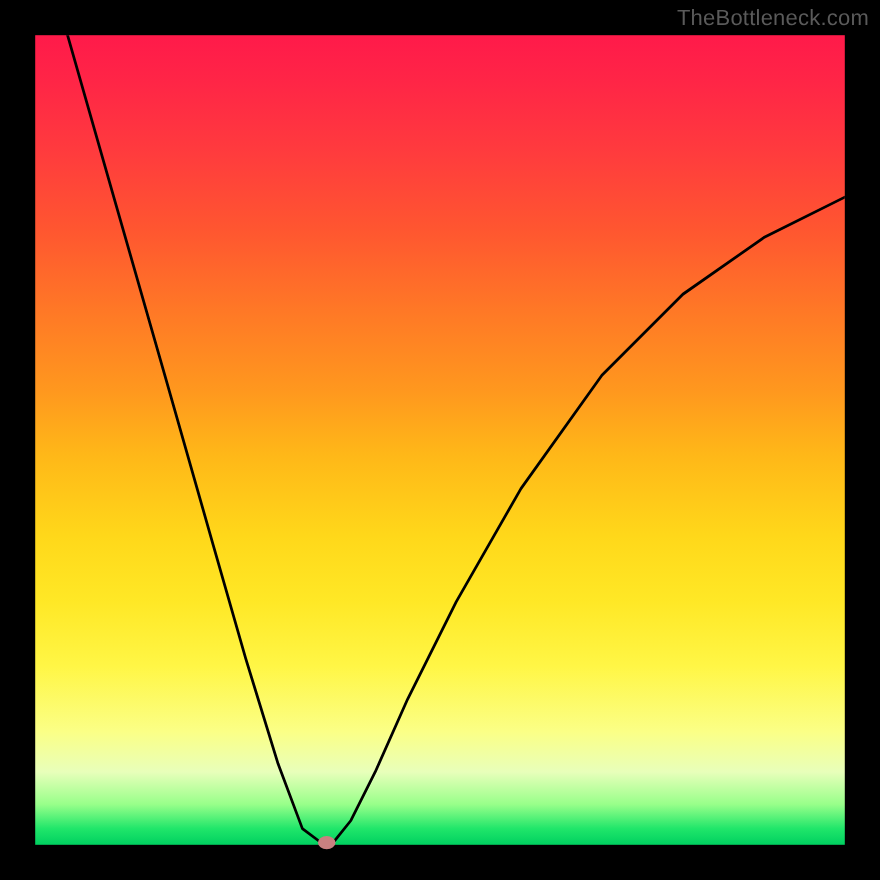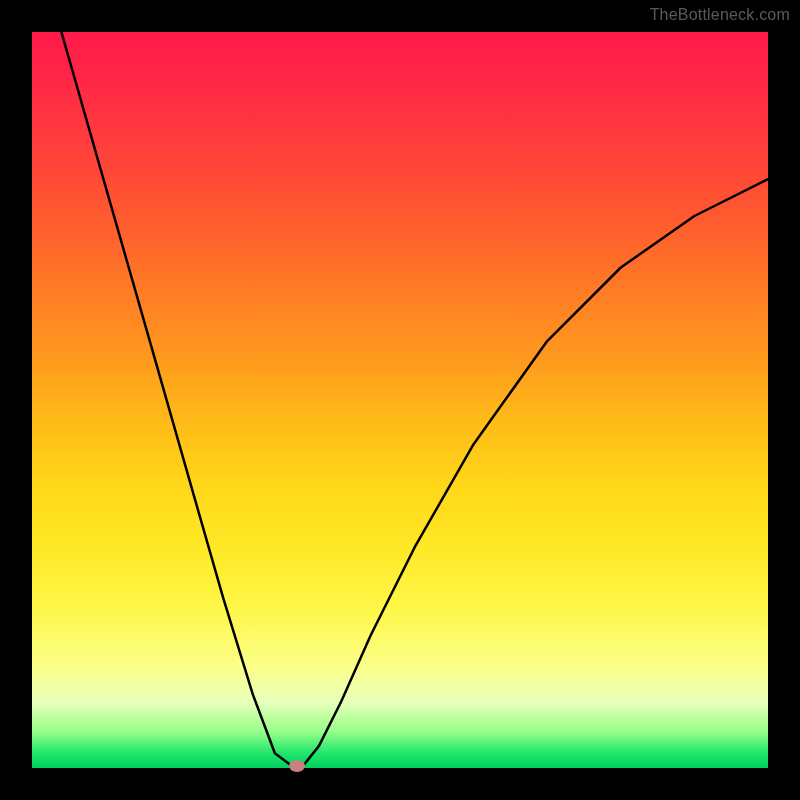--- a/index.html
+++ b/index.html
@@ -44,21 +44,21 @@
     width: 16px;
     height: 12px;
     border-radius: 50%;
     background: #c98080;
   }
   .watermark {
     position: absolute;
     right: 10px;
     top: 6px;
     font-family: Arial, Helvetica, sans-serif;
-    font-size: 16px;
+    font-size: 20px;
     color: #5a5a5a;
     letter-spacing: 0.2px;
   }
 </style>
 </head>
 <body>
 
 <div class="frame">
   <div class="plot-area">
     <svg class="curve-svg" viewBox="0 0 736 736">

